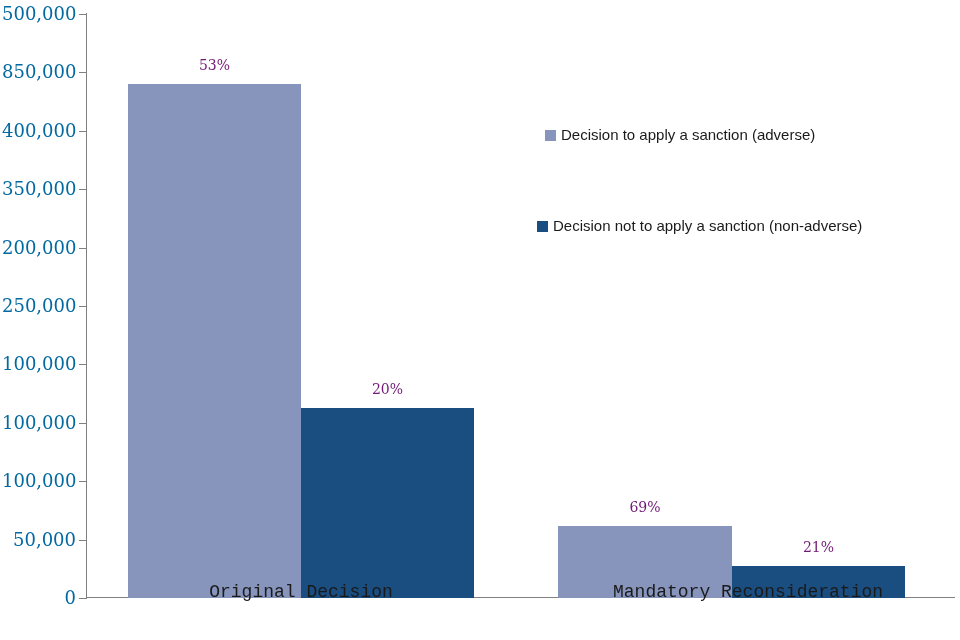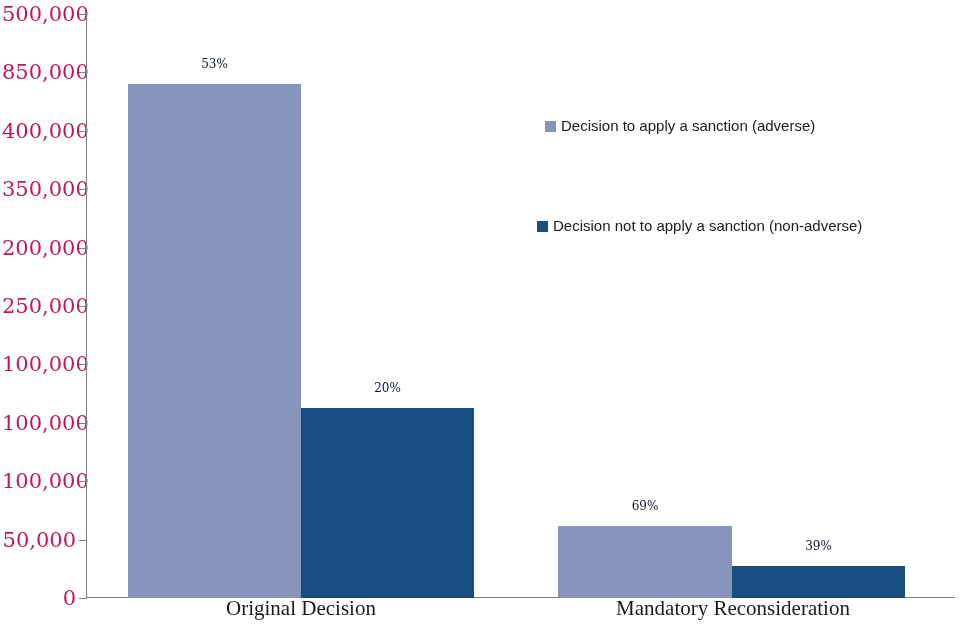--- a/index.html
+++ b/index.html
@@ -50,22 +50,22 @@
     height: 1px;
     background: #808080;
   }
 
   .tick-label {
     position: absolute;
     right: 0;
     width: 74px;
     text-align: right;
     font-family: "DejaVu Serif", "Liberation Serif", serif;
-    font-size: 21px;
-    color: #be185d;
+    font-size: 18px;
+    color: #0369a1;
     line-height: 1;
     white-space: nowrap;
   }
   .tick-label-wrap {
     position: absolute;
     left: 0;
     width: 76px;
     height: 0;
   }
 
@@ -74,53 +74,53 @@
     position: absolute;
     bottom: 42px; 
   }
   .bar.adverse     { background: #8795bd; }
   .bar.nonadverse  { background: #1a4e80; }
 
   .bar-label {
     position: absolute;
     text-align: center;
     font-family: "DejaVu Serif", "Liberation Serif", serif;
-    font-size: 12px;
-    color: #0f172a;
+    font-size: 14px;
+    color: #701a75;
     line-height: 1;
     white-space: nowrap;
   }
 
   
   .cat-label {
     position: absolute;
-    top: 597px;
+    top: 583px;
     text-align: center;
-    font-family: Liberation Serif, serif;
-    font-size: 21px;
+    font-family: Liberation Mono, monospace;
+    font-size: 18px;
     color: #1a1a1a;
     line-height: 1.1;
     white-space: nowrap;
   }
 
   
   #legend {
     position: absolute;
     left: 537px;
     top: 118px;
     width: 400px;
   }
   .legend-item {
     position: absolute;
     left: 0;
     display: flex;
     align-items: center;
     white-space: nowrap;
   }
-  .legend-item.item-0 { top: 0px; padding-left: 8px; }
+  .legend-item.item-0 { top: 9px; padding-left: 8px; }
   .legend-item.item-1 { top: 100px; }
 
   .legend-swatch {
     width: 11px;
     height: 11px;
     flex: 0 0 11px;
     margin-right: 5px;
   }
   .legend-text {
     font-family: "Liberation Sans", sans-serif;
@@ -201,21 +201,21 @@
     <div class="bar adverse" style="left: 128px; width: 173px; height: 514px; background: rgb(135, 149, 189);"></div>
     <div class="bar-label" style="left: 135px; width: 159px; top: 58px;">53%</div>
 
     <div class="bar nonadverse" style="left: 301px; width: 173px; height: 190px; background: rgb(26, 78, 128);"></div>
     <div class="bar-label" style="left: 308px; width: 159px; top: 382px;">20%</div>
 
     <div class="bar adverse" style="left: 558px; width: 174px; height: 72px; background: rgb(135, 149, 189);"></div>
     <div class="bar-label" style="left:565px; width:160px; top:500px;">69%</div>
 
     <div class="bar nonadverse" style="left: 732px; width: 173px; height: 32px; background: rgb(26, 78, 128);"></div>
-    <div class="bar-label" style="left:739px; width:159px; top:540px;">39%</div>
+    <div class="bar-label" style="left:739px; width:159px; top:540px;">21%</div>
 
   </div>
 
   <div id="x-axis">
     <div class="cat-label" style="left:181px; width:240px;">Original Decision</div>
     <div class="cat-label" style="left:613px; width:240px;">Mandatory Reconsideration</div>
   </div>
 
   <div id="legend">
 

